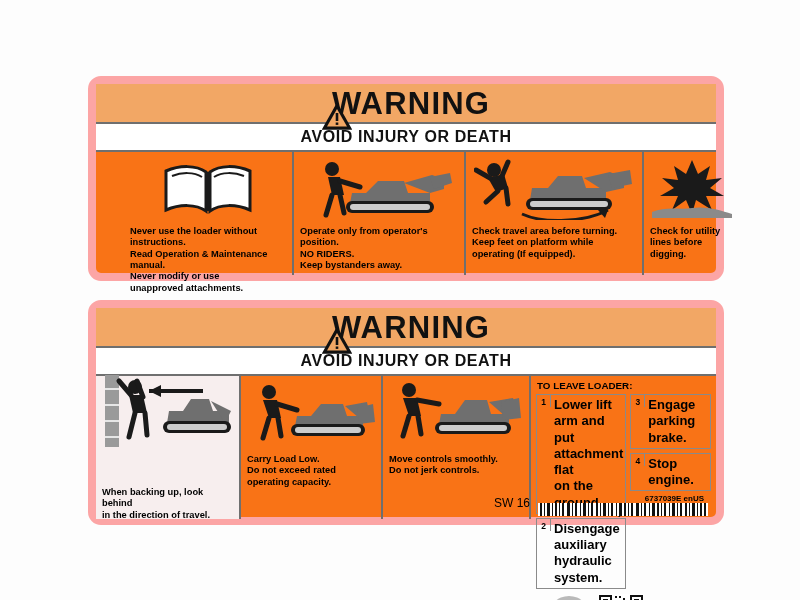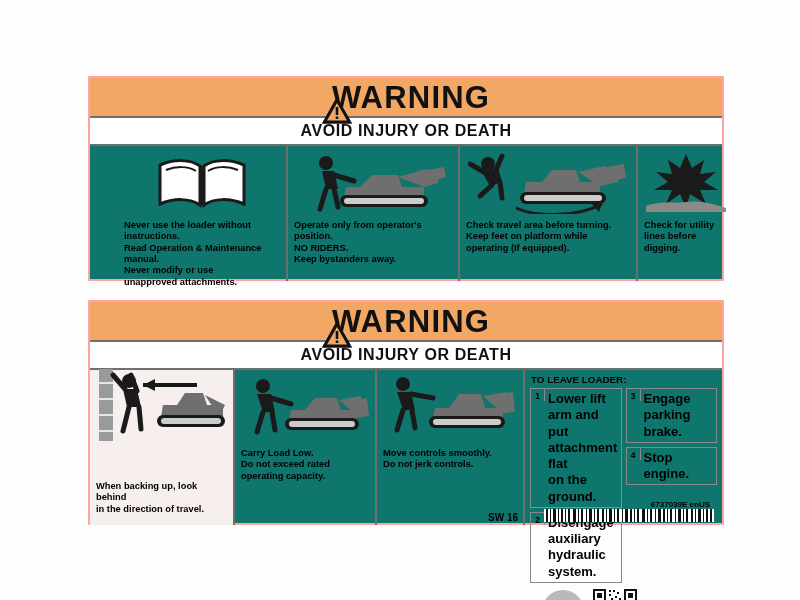--- a/index.html
+++ b/index.html
@@ -16,23 +16,23 @@
   .sheet {
     position: relative;
     width: 800px;
     height: 600px;
     background: #fdfdfd;
   }
 
   
   .decal {
     position: absolute;
-    background: #0f766e;
-    border: 2px solid #fca5a5;
-    border-radius: 1px;
+    background: #f97316;
+    border: 8px solid #fca5a5;
+    border-radius: 13px;
     box-sizing: border-box;
   }
   #decal-top {
     left: 88px;
     top: 76px;
     width: 636px;
     height: 205px;
   }
   #decal-bottom {
     left: 88px;
@@ -190,23 +190,23 @@
     font-size: 7.4px;
     font-weight: bold;
     position: absolute;
     left: 22px;
     bottom: 2px;
     color: #000;
   }
   .sw-code {
     position: absolute;
     left: 398px;
-    bottom: 0;
-    font-size: 10px;
-    font-weight: bold;
+    bottom: 7px;
+    font-size: 12px;
+    font-weight: normal;
     color: #000;
   }
   .part-code {
     position: absolute;
     right: 12px;
     bottom: 14px;
     font-size: 8px;
     font-weight: bold;
     color: #000;
     padding-left: 24px;

